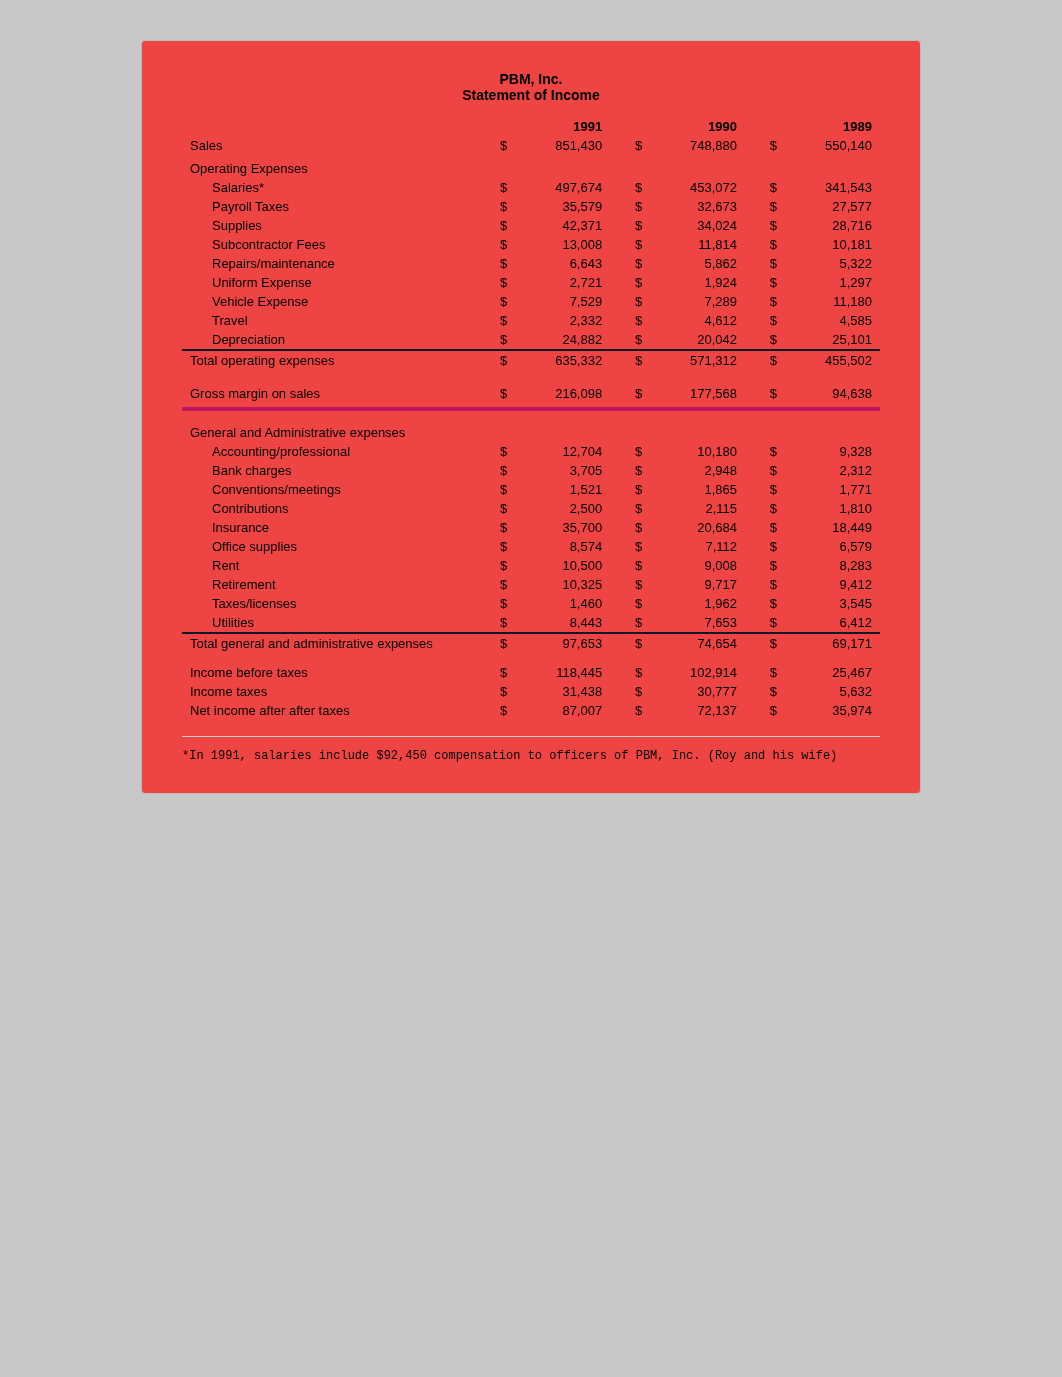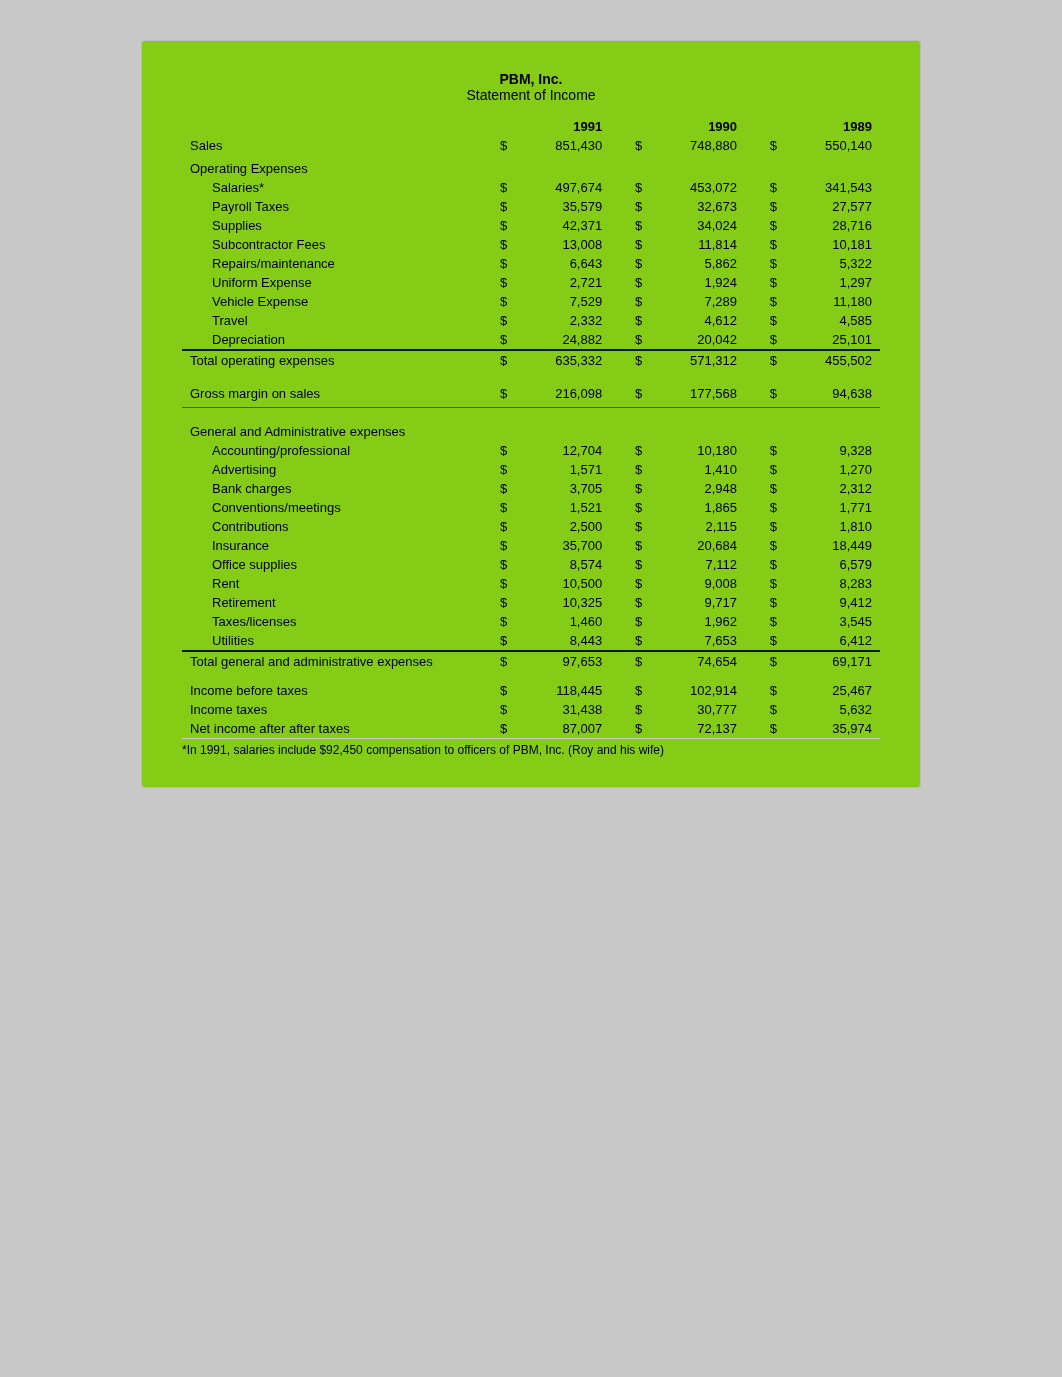--- a/index.html
+++ b/index.html
@@ -7,36 +7,36 @@
       background: #c8c8c8;
       font-family: Arial, sans-serif;
       font-size: 13px;
       display: flex;
       justify-content: center;
       align-items: flex-start;
       padding: 40px 20px;
       min-height: 1377px;
     }
     .card {
-      background: #84cc16;
+      background: #ef4444;
       border: 1px solid #bbb;
       border-radius: 4px;
       width: 780px;
       padding: 30px 40px 30px 40px;
     }
     .header {
       text-align: center;
       margin-bottom: 14px;
     }
     .header .company {
       font-weight: bold;
       font-size: 14px;
     }
     .header .statement {
-      font-weight: normal;
+      font-weight: bold;
       font-size: 14px;
     }
     table {
       width: 100%;
       border-collapse: collapse;
     }
     th {
       text-align: right;
       font-weight: bold;
       font-size: 13px;
@@ -56,29 +56,31 @@
       font-weight: normal;
       padding-top: 6px;
     }
     .row-indent td.col-label { padding-left: 30px; }
     .row-total td {
       font-weight: normal;
       border-top: 2px solid #0f172a;
     }
     .row-total td.col-label { font-weight: normal; }
     .row-gross td {
-      border-bottom: 1px solid #be185d;
+      border-bottom: 4px solid #be185d;
       padding-bottom: 6px;
       padding-top: 6px;
     }
     .row-gap td { height: 10px; }
     .footnote {
+      margin-top: 16px;
       font-size: 12px;
       border-top: 1px solid #ccc;
-      padding-top: 4px;
+      padding-top: 12px;
+      font-family: Liberation Mono, monospace;
     }
   </style>
 </head>
 <body>
 
 <div class="card">
   <div class="header">
     <div class="company">PBM, Inc.</div>
     <div class="statement">Statement of Income</div>
   </div>
@@ -272,31 +274,20 @@
         <td class="col-dollar">$</td>
         <td class="col-amount">12,704</td>
         <td class="col-spacer"></td>
         <td class="col-dollar">$</td>
         <td class="col-amount">10,180</td>
         <td class="col-spacer"></td>
         <td class="col-dollar">$</td>
         <td class="col-amount">9,328</td>
       </tr>
       <tr class="row-indent">
-        <td class="col-label">Advertising</td>
-        <td class="col-dollar">$</td>
-        <td class="col-amount">1,571</td>
-        <td class="col-spacer"></td>
-        <td class="col-dollar">$</td>
-        <td class="col-amount">1,410</td>
-        <td class="col-spacer"></td>
-        <td class="col-dollar">$</td>
-        <td class="col-amount">1,270</td>
-      </tr>
-      <tr class="row-indent">
         <td class="col-label">Bank charges</td>
         <td class="col-dollar">$</td>
         <td class="col-amount">3,705</td>
         <td class="col-spacer"></td>
         <td class="col-dollar">$</td>
         <td class="col-amount">2,948</td>
         <td class="col-spacer"></td>
         <td class="col-dollar">$</td>
         <td class="col-amount">2,312</td>
       </tr>

